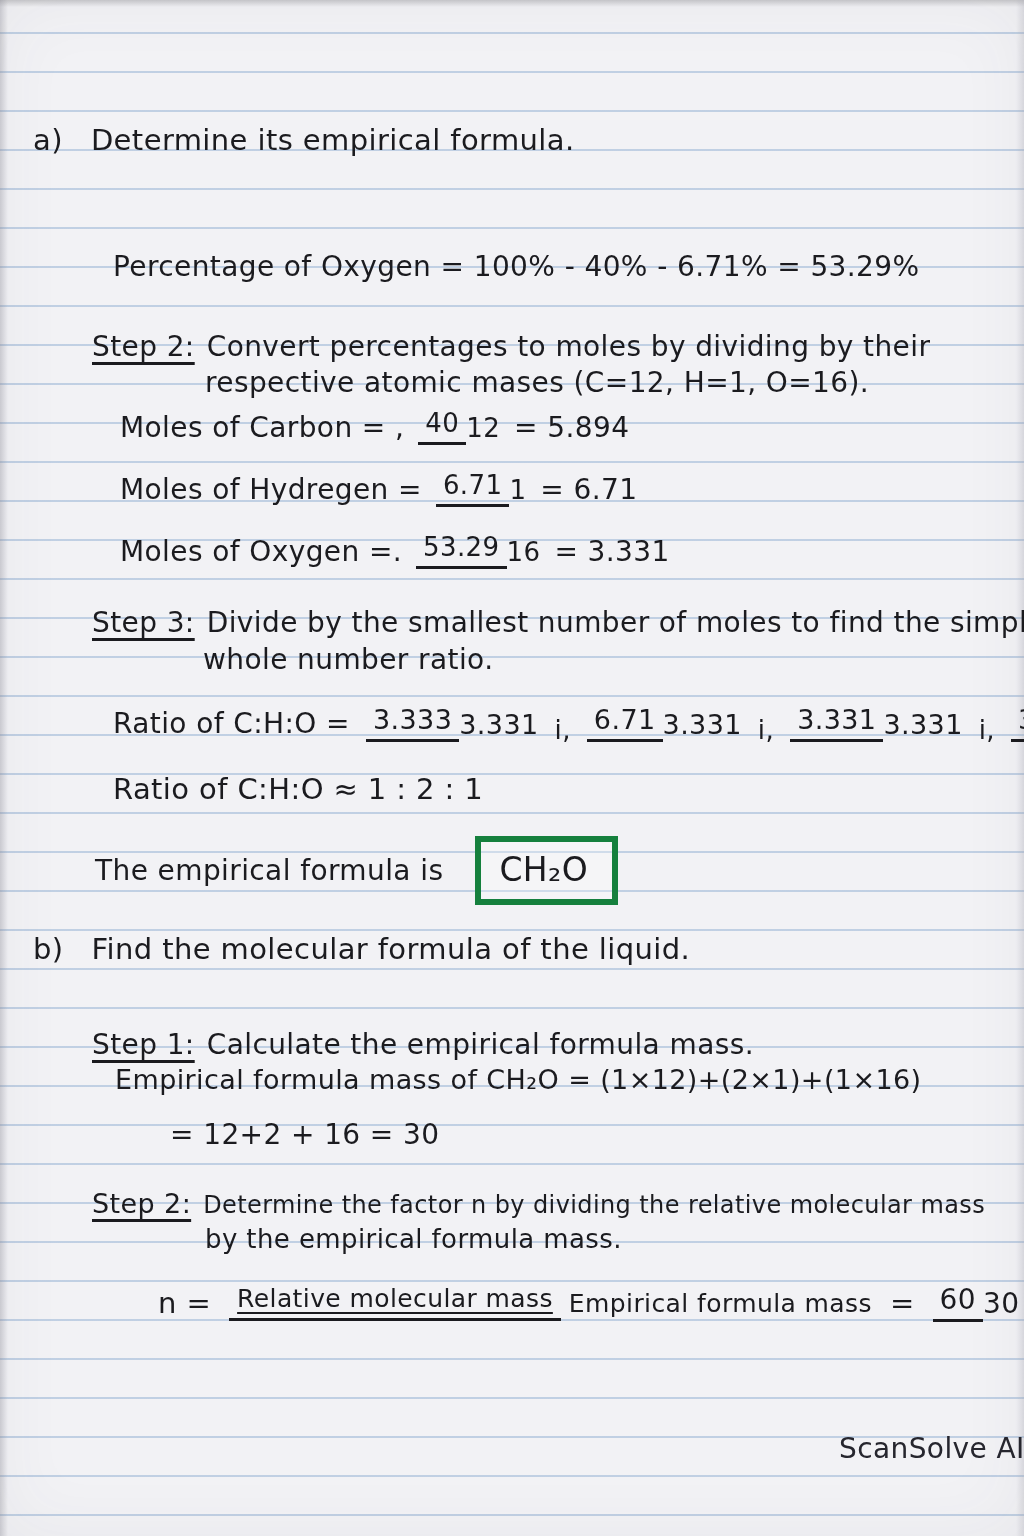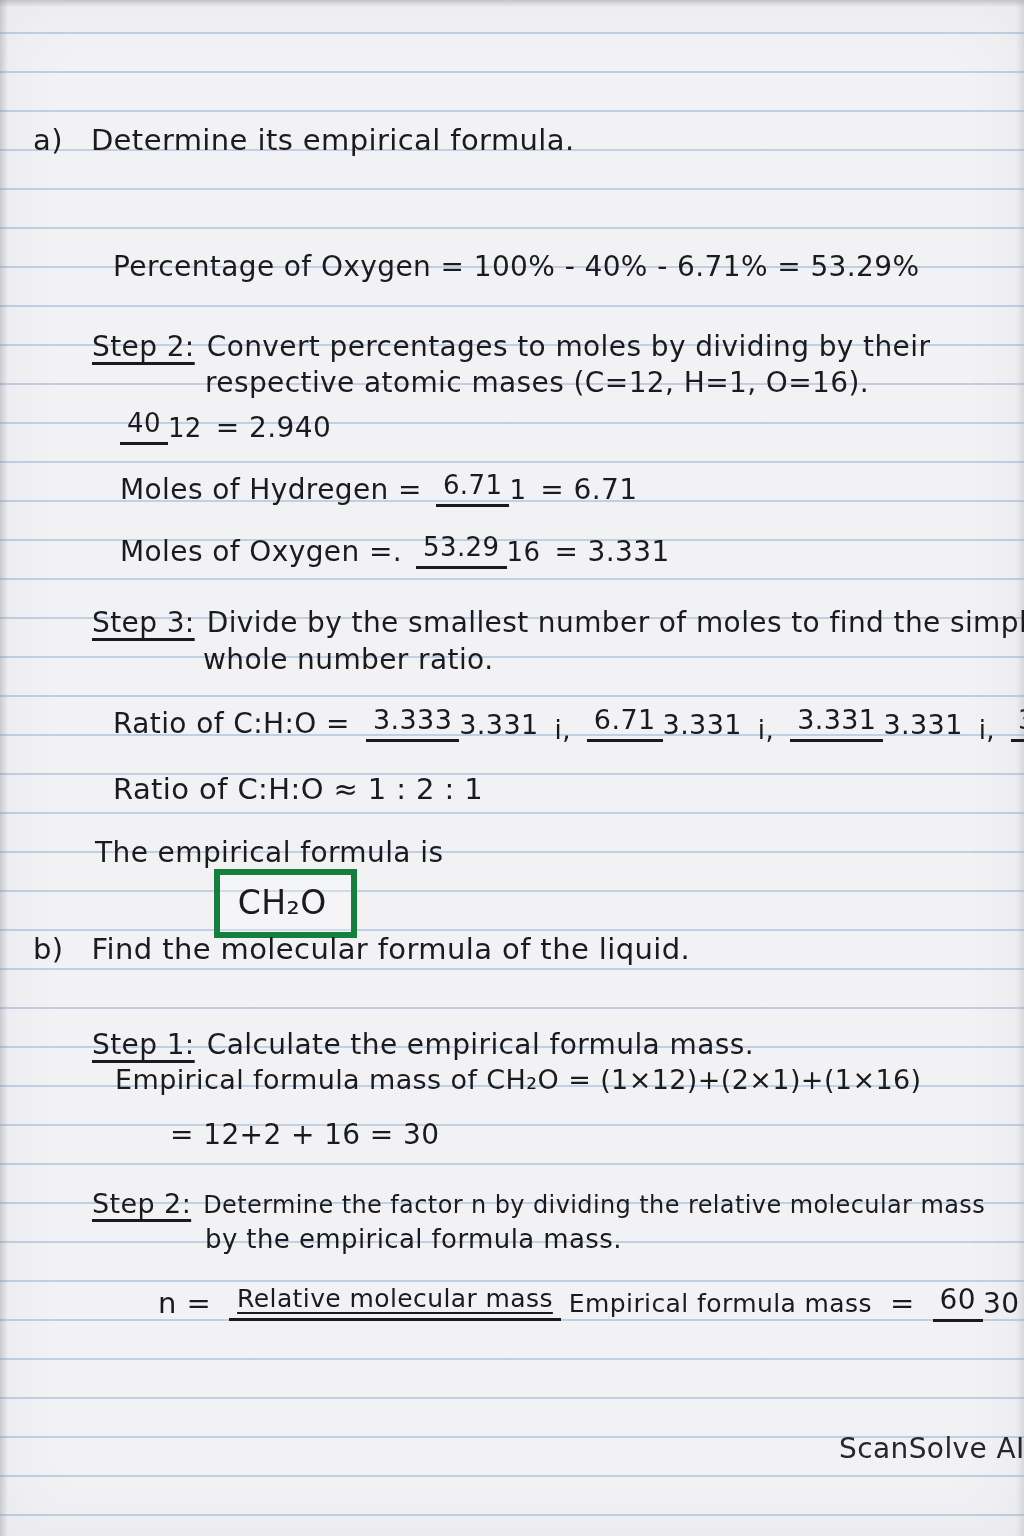--- a/index.html
+++ b/index.html
@@ -113,25 +113,26 @@
 
 
   <div class="abs fs28" style="left:113px; top:250px;">Percentage of Oxygen = 100% - 40% - 6.71% = 53.29%</div>
 
   <div class="abs fs28" style="left:92px; top:330px;">
     <span class="u">Step 2:</span><span class="gap"></span><span>Convert percentages to moles by dividing by their</span>
   </div>
   <div class="abs fs28" style="left:205px; top:366px;">respective atomic mases (C=12, H=1, O=16).</div>
 
   <div class="abs row moles-row fs28" style="left:120px; top:394px;">
+    <span>Moles of Carbon = ,</span>
     <span class="frac fs26">
       <span class="num">40</span>
       <span class="den">12</span>
     </span>
-    <span>= 2.940</span>
+    <span>= 5.894</span>
   </div>
 
   <div class="abs row moles-row fs28" style="left:120px; top:456px;">
     <span>Moles of Hydregen =</span>
     <span class="frac fs26">
       <span class="num">6.71</span>
       <span class="den">1</span>
     </span>
     <span>= 6.71</span>
   </div>
@@ -168,21 +169,21 @@
     </span>
     <span class="ratio-sep">i,</span>
     <span class="frac fs27">
       <span class="num">3.331</span>
       <span class="den">3.331</span>
     </span>
   </div>
 
   <div class="abs fs29" style="left:113px; top:772px;">Ratio of C:H:O ≈ 1 : 2 : 1</div>
 
-  <div class="abs row" style="left:95px; top:836px;flex-direction:column;">
+  <div class="abs row" style="left:95px; top:836px;">
     <span class="fs28">The empirical formula is</span>
     <span class="formula-box">CH₂O</span>
   </div>
 
   <div class="abs row fs29" style="left:33px; top:932px; gap:28px;">
     <span>b)</span>
     <span>Find the molecular formula of the liquid.</span>
   </div>
 
   <div class="abs fs28" style="left:92px; top:1012px;margin-top:16px;">

